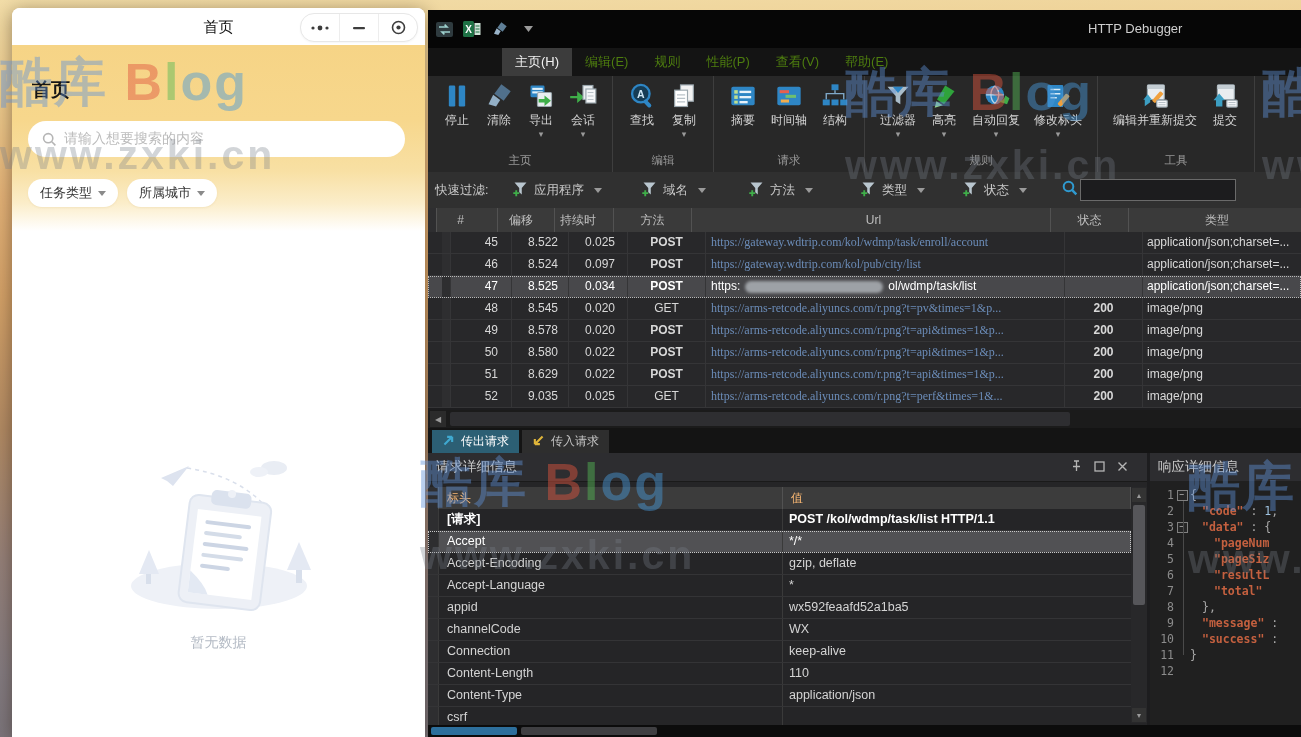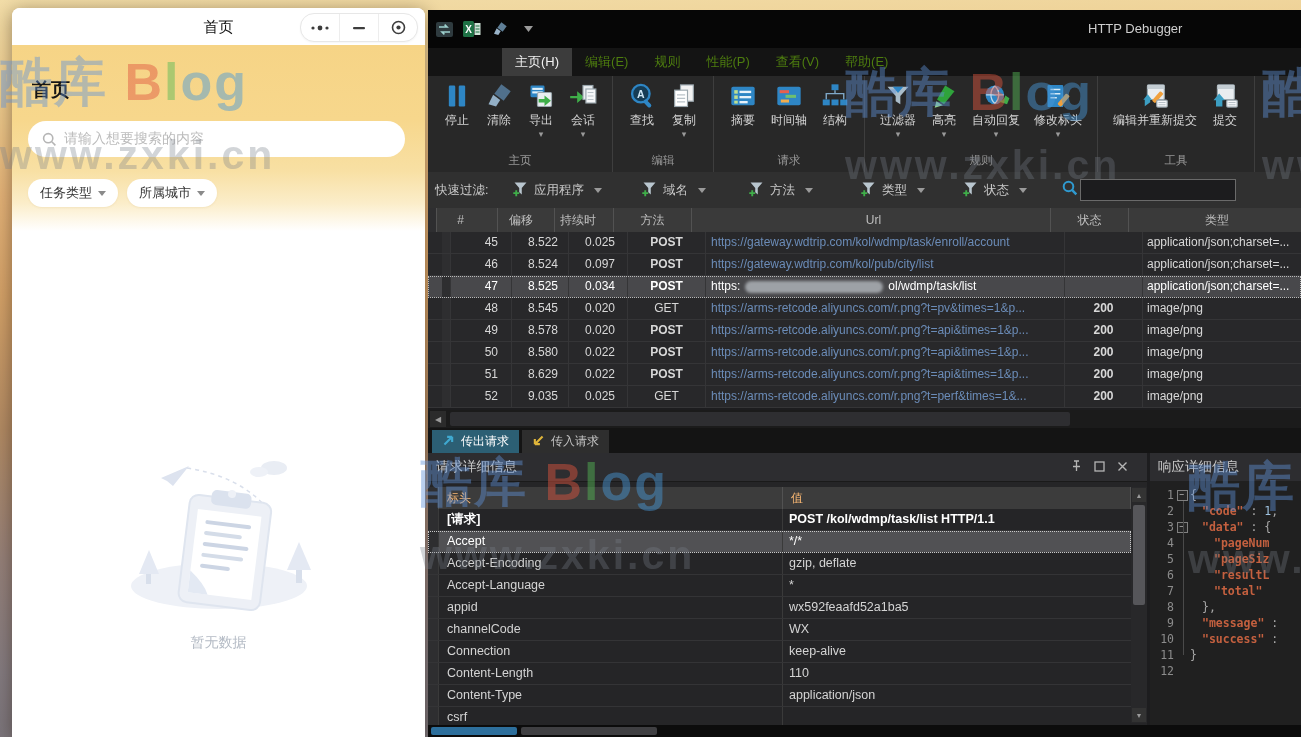--- a/index.html
+++ b/index.html
@@ -63,21 +63,21 @@
   .c-gut{width:9px;background:#2e2e30;}
   .c-num{width:61px;text-align:right;padding-right:13px;}
   .c-off{width:57px;text-align:right;padding-right:10px;}
   .c-dur{width:59px;text-align:right;padding-right:12px;}
   .c-met{width:78px;text-align:center;}
   .c-url{width:359px;padding-left:5px;}
   .c-st{width:78px;text-align:center;}
   .c-ty{flex:1;padding-left:4px;border-right:none!important;}
   .m-POST{color:#e3a33c;font-weight:700;}
   .m-GET{color:#cfcfcf;}
-  .u-link{color:#6b8cb8;}
+  .u-link{color:#6b8cb8;font-family:Liberation Serif, serif;}
   .st-ok{color:#cfe3a6;font-weight:600;}
   .grid-row.sel{background:#48484b;outline:1px dotted #b9b9b9;outline-offset:-1px;}
   .grid-row.sel .cell,.grid-row.sel .m-POST,.grid-row.sel .u-link{color:#fff;}
   .redact{display:inline-block;width:138px;height:12px;background:#a7abb0;border-radius:6px;filter:blur(1.4px);vertical-align:middle;margin:0 5px;opacity:.9;}
   .grid-hscroll{position:absolute;left:0;right:0;top:400px;height:18px;background:#1b1b1b;}
   .hs-arrow{position:absolute;left:2px;top:1px;width:16px;height:16px;background:#2b2b2b;color:#9a9a9a;font-size:8px;
     display:flex;align-items:center;justify-content:center;}
   .hs-thumb{position:absolute;left:22px;top:2px;width:620px;height:14px;background:#2e2e31;border-radius:2px;}
   
   .dbg-tabstrip{position:absolute;left:0;right:0;top:418px;height:25px;background:#141414;display:flex;align-items:stretch;padding-left:4px;gap:3px;}

